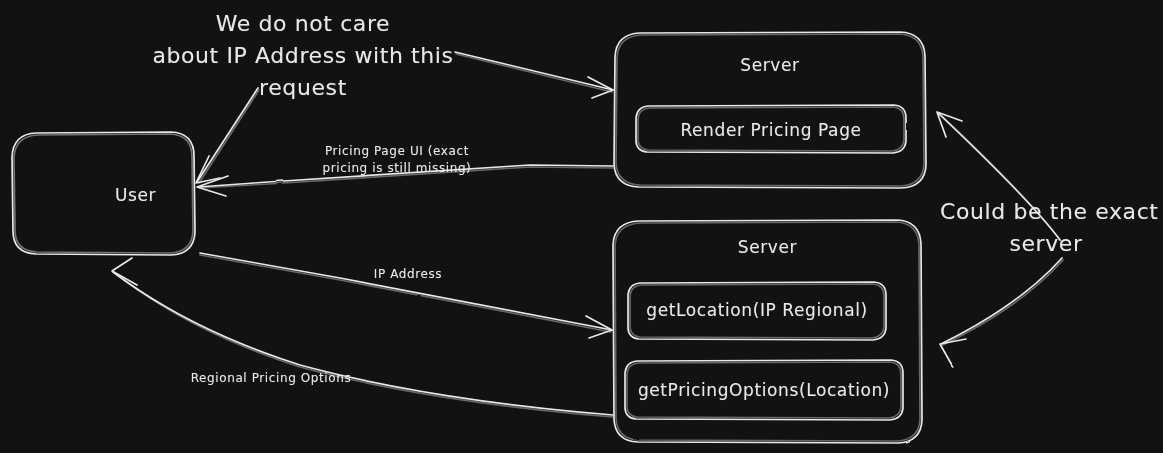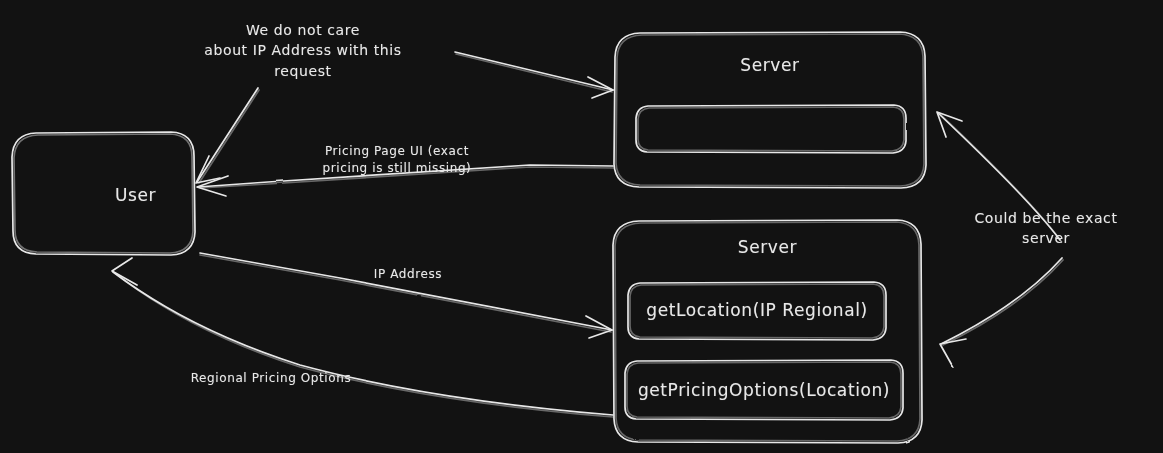--- a/index.html
+++ b/index.html
@@ -30,21 +30,21 @@
     font-size: 17px;
     line-height: 1.45;
     letter-spacing: 0.6px;
     white-space: pre;
     text-align: center;
     pointer-events: none;
     text-shadow: 0 0 1px rgba(232,232,232,0.35);
   }
   .node-title { font-size: 17px; }
   .node-inner-label { font-size: 17px; }
-  .annotation { font-size: 14px; margin-top: 12px; }
+  .annotation { font-size: 22px; }
   .edge-label { font-size: 12px; }
   .user-label { font-size: 17px; margin-left: 32px; }
 </style>
 </head>
 <body>
 
 <div id="canvas">
 
   <svg id="sketch" viewBox="0 0 1163 453">
     <defs>
@@ -125,20 +125,21 @@
         <path d="M966 339 L940 344 L953 367"></path>
       </g>
 
     </g>
   </svg>
 
   <div class="lbl user-label" style="left:12px; top:183px; width:183px;">User</div>
 
   <div class="lbl node-title" style="left:614px; top:53px; width:312px;">Server</div>
 
+  <div class="lbl node-inner-label" style="left:636px; top:118px; width:270px;">Render Pricing Page</div>
 
   <div class="lbl node-title" style="left:613px; top:235px; width:309px;">Server</div>
 
   <div class="lbl node-inner-label" style="left:628px; top:298px; width:258px;">getLocation(IP Regional)</div>
 
   <div class="lbl node-inner-label" style="left:625px; top:378px; width:278px;">getPricingOptions(Location)</div>
 
   <div class="lbl annotation" style="left:148px; top:8px; width:310px;">We do not care
 about IP Address with this
 request</div>

